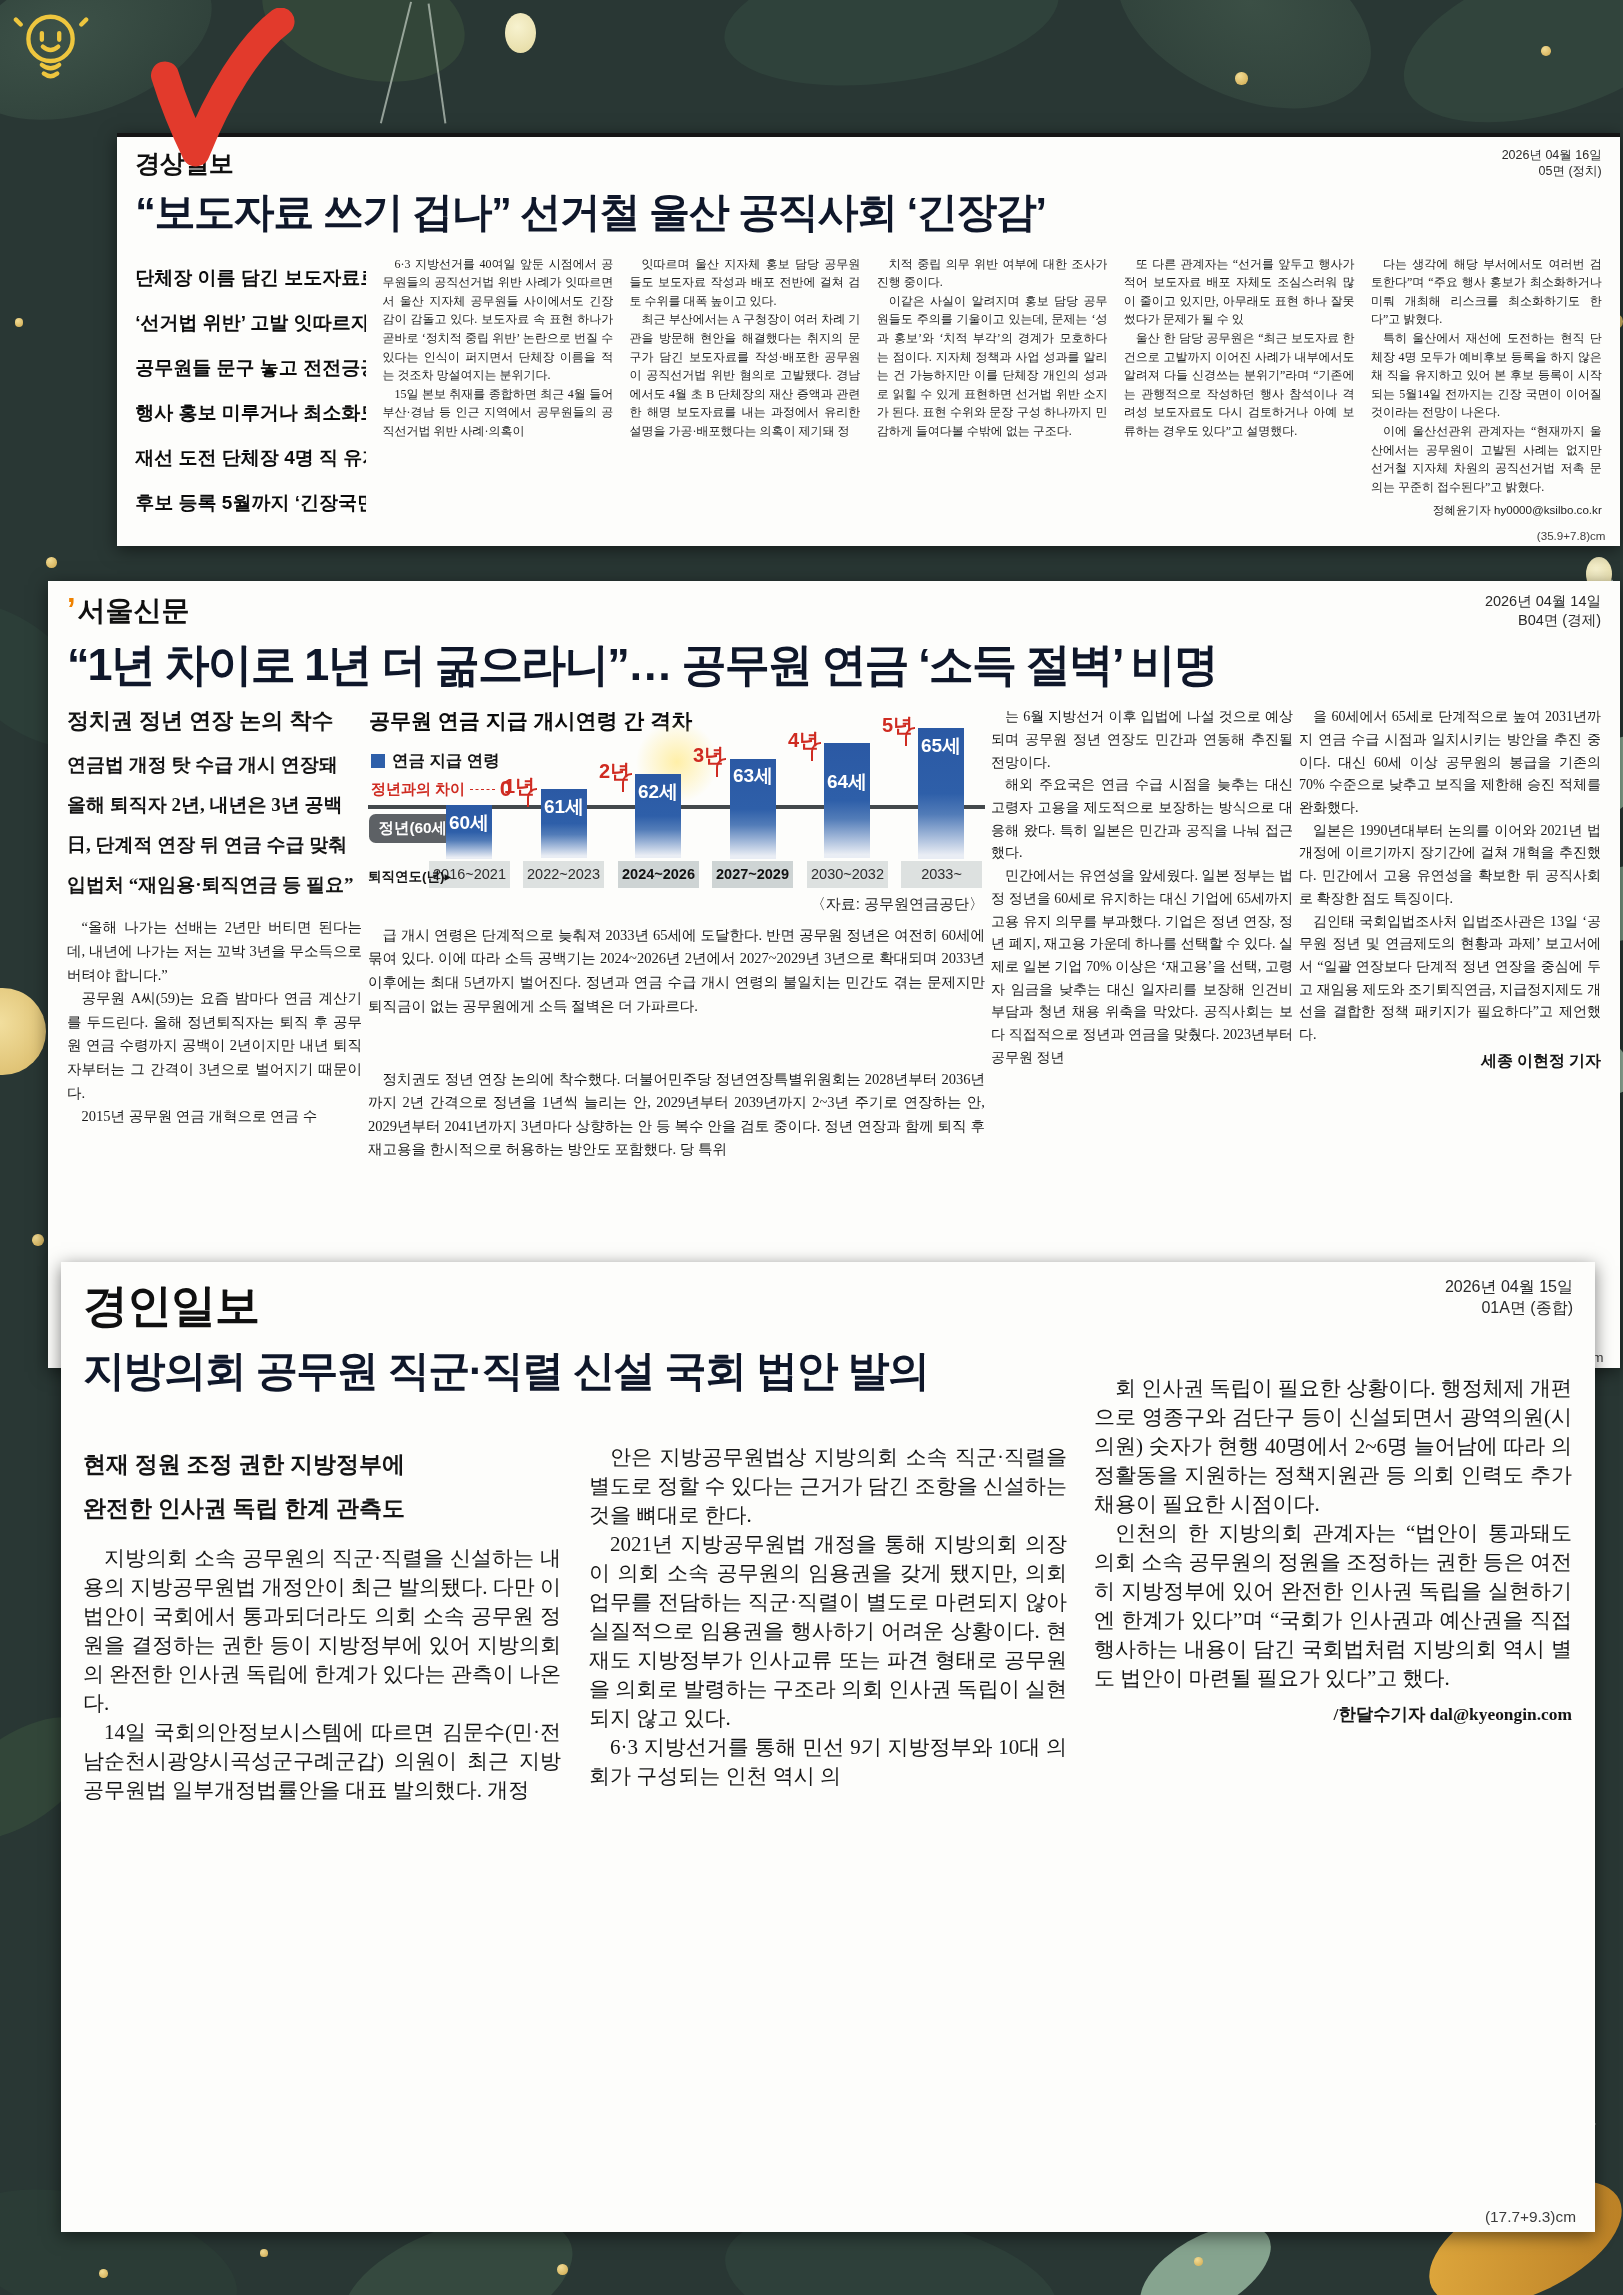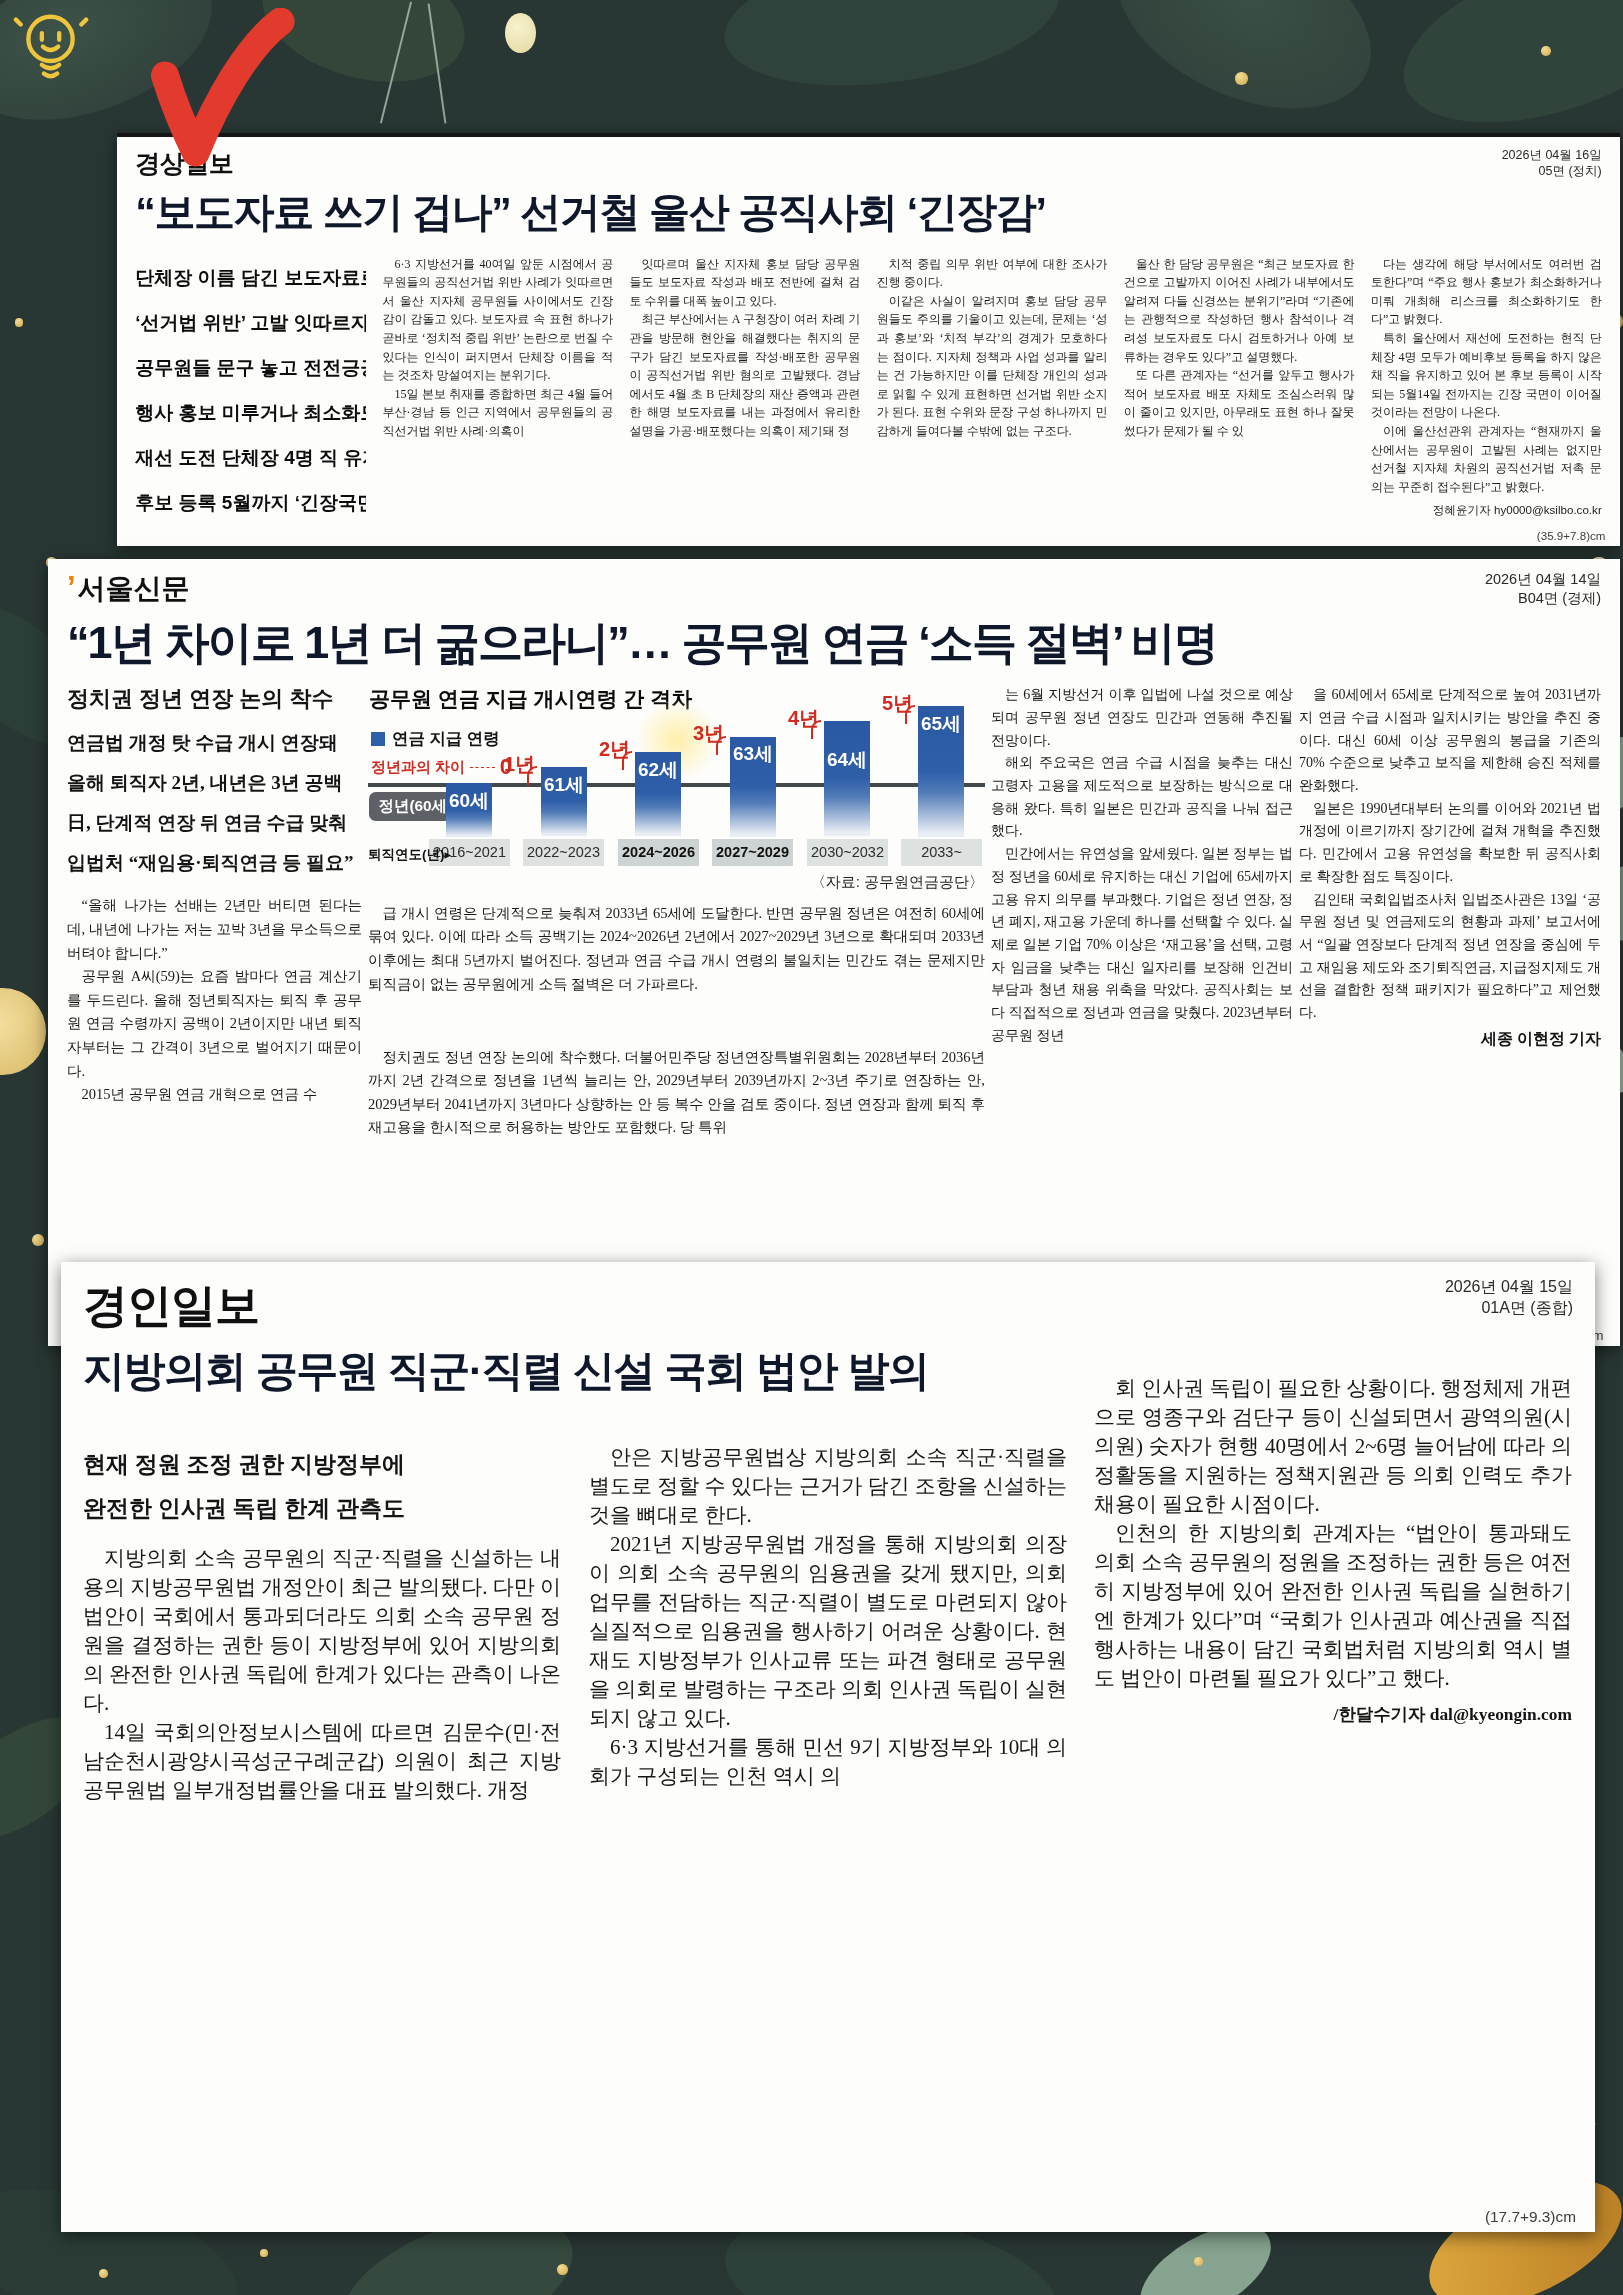--- a/index.html
+++ b/index.html
@@ -32,21 +32,21 @@
   #clip1 .dateblock{font-size:12.5px;}
   #clip1 .headline{font-size:41px;letter-spacing:-1.4px;margin-top:4.8px;}
   #clip1 .cols{display:flex;gap:16.4px;margin-top:14.5px;height:280px;}
   #clip1 .col{flex:1;overflow:hidden;}
   #clip1 .lead{font-family:var(--sans);font-weight:800;font-size:19px;color:#0c0c0c;}
   #clip1 .lead .line{line-height:45px;white-space:nowrap;}
   #clip1 .bodycol{font-size:12px;line-height:18.6px;color:#1c1c1c;}
   #clip1 .byline{margin-top:4.8px;text-align:right;font-family:var(--sans);font-weight:400;font-size:11.6px;}
   #clip1 .sizenote{right:14.5px;bottom:3.9px;font-size:11.6px;}
   
-  #clip2{left:48px;top:559px;width:1572px;height:787px;padding:10.6px 19px 5.8px;}
+  #clip2{left:48px;top:581px;width:1572px;height:787px;padding:10.6px 19px 5.8px;}
   #clip2 .masthead{font-size:28px;}
   #clip2 .mark{color:#ef8200;font-size:31px;font-weight:900;margin-right:1.9px;}
   #clip2 .dateblock{font-size:14.5px;}
   #clip2 .headline{font-size:45px;letter-spacing:-1.9px;margin-top:3.9px;}
   #clip2 .content{display:flex;gap:6px;margin-top:11.6px;height:496px;}
   #clip2 .c1{width:295px;flex:none;overflow:hidden;}
   #clip2 .sect{font-family:var(--sans);font-weight:900;font-size:22px;}
   #clip2 .leads{margin-top:8.7px;font-weight:700;font-size:19px;}
   #clip2 .leads .line{line-height:40px;white-space:nowrap;}
   #clip2 .c1 .bodycol{margin-top:11.6px;}
@@ -178,22 +178,22 @@
         </div>
       <div class="col bodycol">
           <p>잇따르며 울산 지자체 홍보 담당 공무원들도 보도자료 작성과 배포 전반에 걸쳐 검토 수위를 대폭 높이고 있다.</p>
           <p>최근 부산에서는 A 구청장이 여러 차례 기관을 방문해 현안을 해결했다는 취지의 문구가 담긴 보도자료를 작성·배포한 공무원이 공직선거법 위반 혐의로 고발됐다. 경남에서도 4월 초 B 단체장의 재산 증액과 관련한 해명 보도자료를 내는 과정에서 유리한 설명을 가공·배포했다는 의혹이 제기돼 정</p>
         </div>
       <div class="col bodycol">
           <p>치적 중립 의무 위반 여부에 대한 조사가 진행 중이다.</p>
           <p>이같은 사실이 알려지며 홍보 담당 공무원들도 주의를 기울이고 있는데, 문제는 ‘성과 홍보’와 ‘치적 부각’의 경계가 모호하다는 점이다. 지자체 정책과 사업 성과를 알리는 건 가능하지만 이를 단체장 개인의 성과로 읽힐 수 있게 표현하면 선거법 위반 소지가 된다. 표현 수위와 문장 구성 하나까지 민감하게 들여다볼 수밖에 없는 구조다.</p>
         </div>
       <div class="col bodycol">
+          <p>또 다른 관계자는 “선거를 앞두고 행사가 적어 보도자료 배포 자체도 조심스러워 많이 줄이고 있지만, 아무래도 표현 하나 잘못 썼다가 문제가 될 수 있</p>
           <p>울산 한 담당 공무원은 “최근 보도자료 한 건으로 고발까지 이어진 사례가 내부에서도 알려져 다들 신경쓰는 분위기”라며 “기존에는 관행적으로 작성하던 행사 참석이나 격려성 보도자료도 다시 검토하거나 아예 보류하는 경우도 있다”고 설명했다.</p>
-          <p>또 다른 관계자는 “선거를 앞두고 행사가 적어 보도자료 배포 자체도 조심스러워 많이 줄이고 있지만, 아무래도 표현 하나 잘못 썼다가 문제가 될 수 있</p>
         </div>
       <div class="col bodycol">
         <div>
             <p>다는 생각에 해당 부서에서도 여러번 검토한다”며 “주요 행사 홍보가 최소화하거나 미뤄 개최해 리스크를 최소화하기도 한다”고 밝혔다.</p>
             <p>특히 울산에서 재선에 도전하는 현직 단체장 4명 모두가 예비후보 등록을 하지 않은 채 직을 유지하고 있어 본 후보 등록이 시작되는 5월14일 전까지는 긴장 국면이 이어질 것이라는 전망이 나온다.</p>
             <p>이에 울산선관위 관계자는 “현재까지 울산에서는 공무원이 고발된 사례는 없지만 선거철 지자체 차원의 공직선거법 저촉 문의는 꾸준히 접수된다”고 밝혔다.</p>
           </div>
         <div class="byline">정혜윤기자 hy0000@ksilbo.co.kr</div>
       </div>
     </div>

